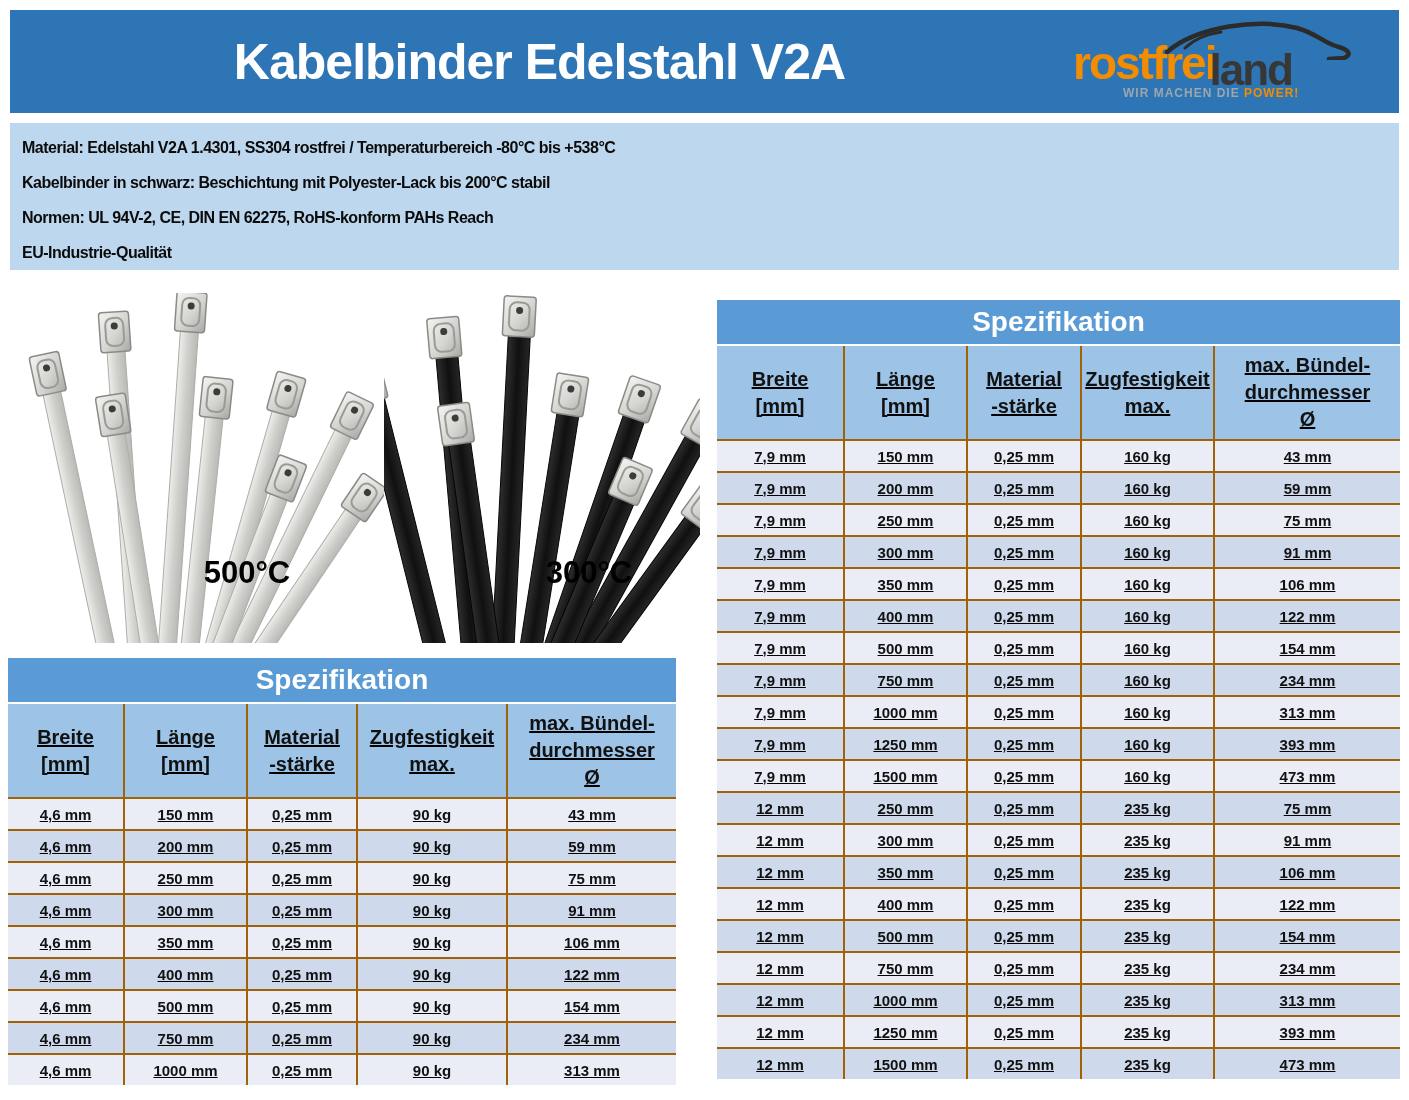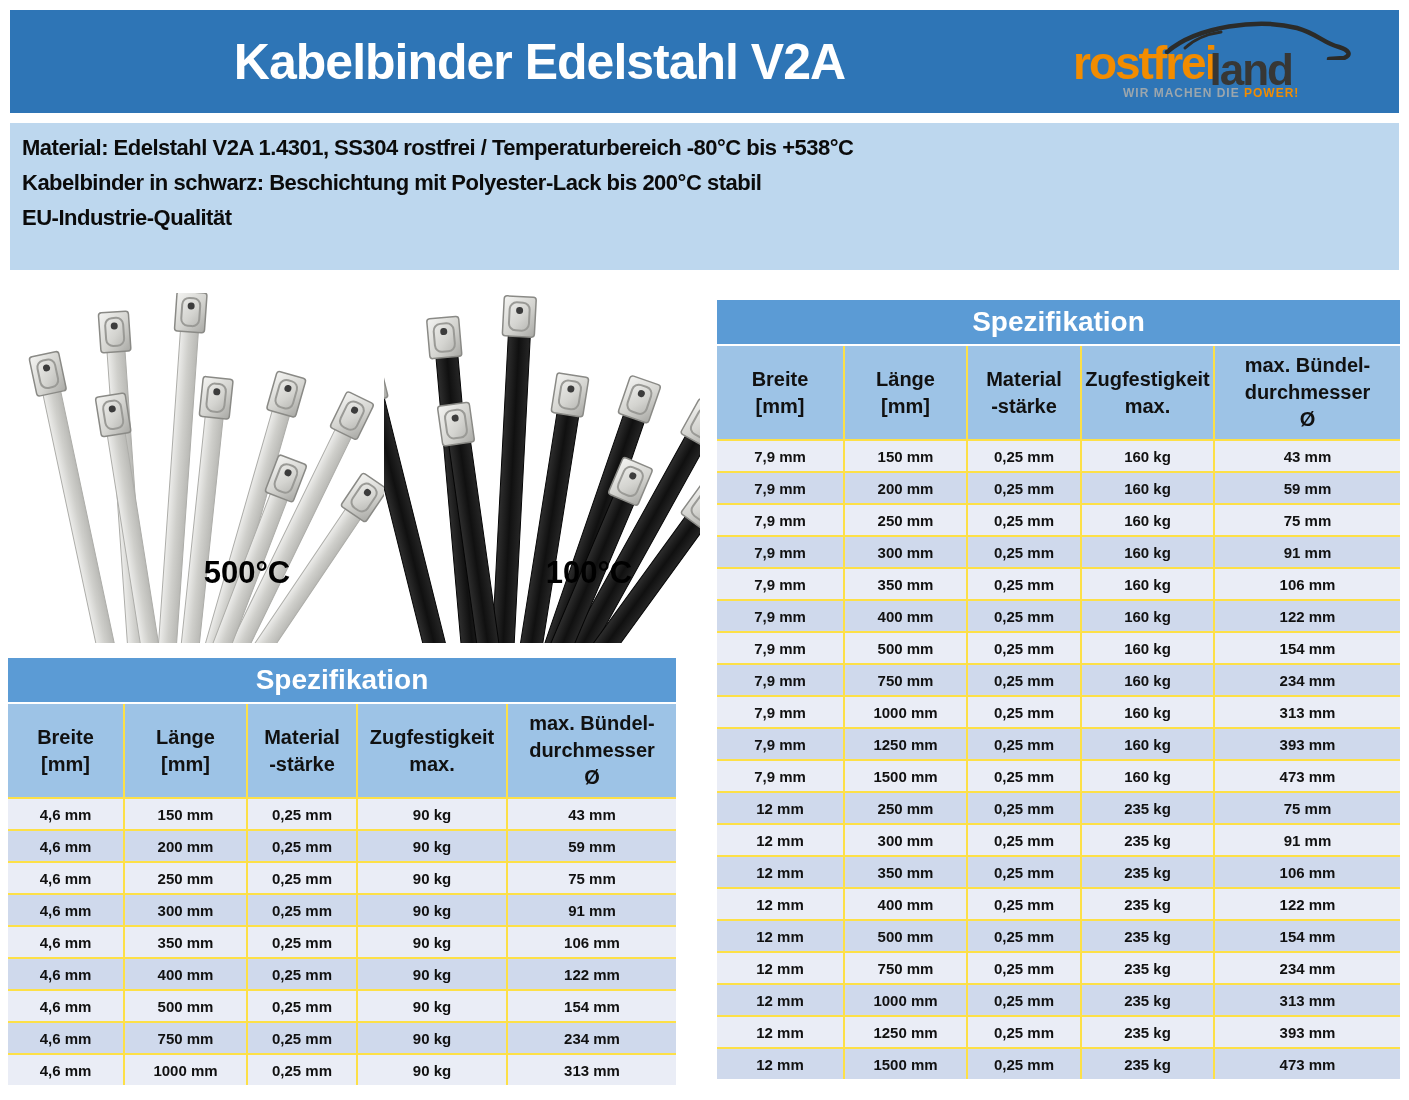--- a/index.html
+++ b/index.html
@@ -45,21 +45,21 @@
   .logo-tagline .t-orange { color:#F28C00; }
 
   
   .info {
     position:absolute; left:10px; top:123px;
     width:1389px; height:147px;
     background:#BDD7EE;
     padding:7px 0 0 12px;
   }
   .info p {
-    color:#0b0b0b; font-size:22px; font-weight:bold;
+    color:#0b0b0b; font-size:16px; font-weight:bold;
     line-height:35px; letter-spacing:-0.5px;
     white-space:nowrap;
   }
 
   
   figure { position:absolute; }
   .photo-silver { left:12px;  top:293px; width:372px; height:350px; }
   .photo-black  { left:384px; top:293px; width:316px; height:350px; }
   .caption {
     position:absolute; width:150px; text-align:center;
@@ -72,21 +72,21 @@
   .spec-table { position:absolute; background:#ffffff; }
   .spec-left  { left:8px;   top:658px; width:668px; }
   .spec-right { left:717px; top:300px; width:683px; }
   .table-title-bar {
     height:44px; background:#5B9BD5; margin-bottom:2px;
     display:flex; align-items:center; justify-content:center;
   }
   .table-title-bar span {
     color:#ffffff; font-size:28px; font-weight:bold;
   }
-  .grid { display:grid; gap:2px; background:#fde047; }
+  .grid { display:grid; gap:2px; background:#a16207;text-decoration:underline; }
   .spec-left  .grid { grid-template-columns:115px 121px 108px 148px 168px; }
   .spec-right .grid { grid-template-columns:126px 121px 112px 131px 185px; }
   .col-head {
     background:#9DC3E6; height:93px;
     display:flex; flex-direction:column; align-items:center; justify-content:center;
     font-size:20px; font-weight:bold; color:#111; line-height:27px;
     text-align:center;
   }
   .cell {
     height:30px; display:flex; align-items:center; justify-content:center;
@@ -138,20 +138,21 @@
       </div>
       <div class="logo-tagline">
         <span>WIR MACHEN DIE </span><span class="t-orange">POWER!</span>
       </div>
     </div>
   </header>
 
   <section class="info">
     <p>Material: Edelstahl V2A 1.4301, SS304 rostfrei / Temperaturbereich -80°C bis +538°C</p>
     <p>Kabelbinder in schwarz: Beschichtung mit Polyester-Lack bis 200°C stabil</p>
+    <p>Normen: UL 94V-2,  CE, DIN EN 62275, RoHS-konform PAHs Reach</p>
     <p>EU-Industrie-Qualität</p>
   </section>
 
   <figure class="photo-silver">
     <svg width="372" height="350" viewBox="0 0 372 350">
       <g transform="rotate(-12 110 430)">
           <rect class="strap-silver" x="101" y="85" width="18" height="345"></rect>
           <rect class="head-metal" x="95" y="53" width="30" height="40" rx="3"></rect>
           <rect class="head-inner" x="101" y="59" width="18" height="28" rx="7"></rect>
           <circle class="pin" cx="110" cy="67" r="3.5"></circle>
@@ -258,21 +259,21 @@
           <rect class="head-inner" x="134" y="154" width="20" height="28" rx="7"></rect>
           <circle class="pin" cx="144" cy="162" r="3.5"></circle>
         </g>
       <g transform="rotate(36 165 430)">
           <rect class="strap-black" x="154" y="175" width="22" height="255"></rect>
           <rect class="head-metal" x="148" y="143" width="32" height="40" rx="3"></rect>
           <rect class="head-inner" x="154" y="149" width="20" height="28" rx="7"></rect>
           <circle class="pin" cx="164" cy="157" r="3.5"></circle>
         </g>
     </svg>
-    <figcaption class="caption">100°C</figcaption>
+    <figcaption class="caption">300°C</figcaption>
   </figure>
 
   <section class="spec-table spec-left">
     <div class="table-title-bar">
       <span>Spezifikation</span>
     </div>
     <div class="grid">
         <div class="col-head">
           <div>Breite</div>
           <div>[mm]</div>

